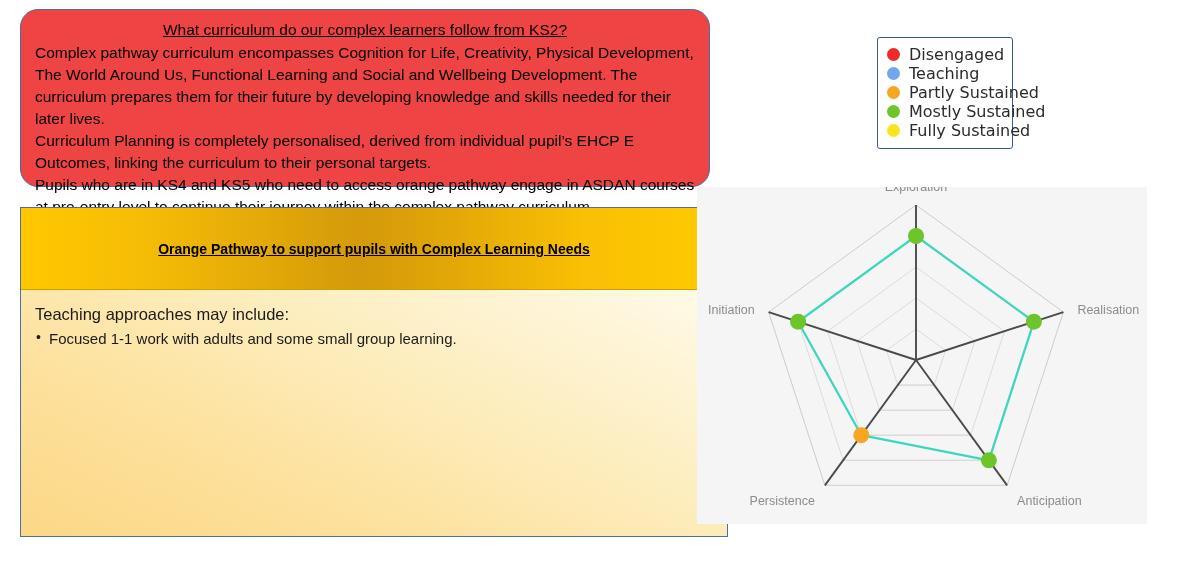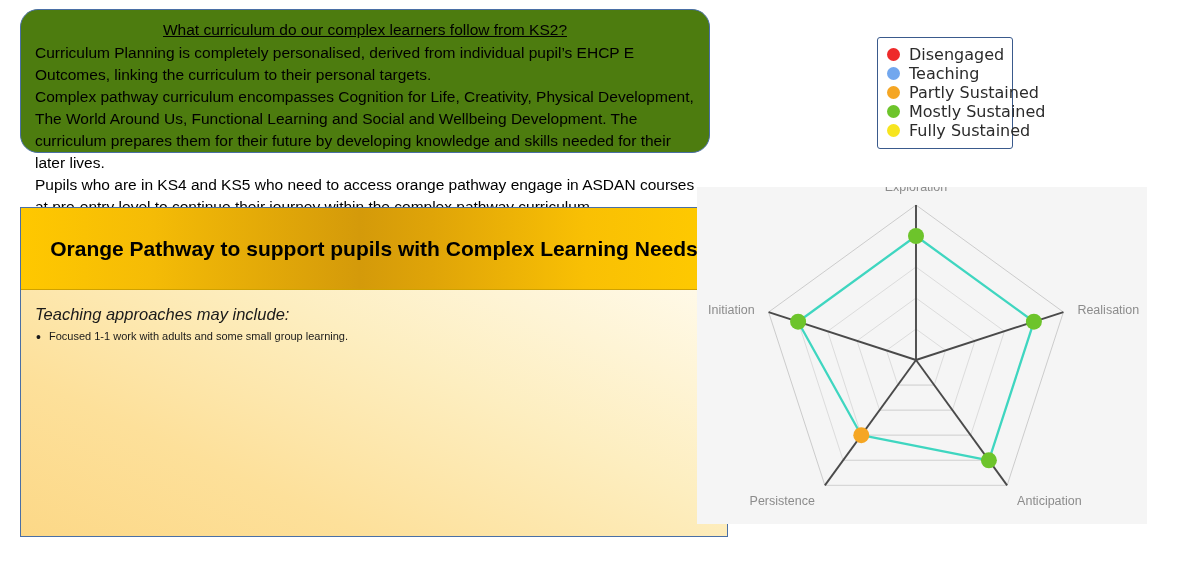--- a/index.html
+++ b/index.html
@@ -14,23 +14,23 @@
     overflow: hidden;
     font-family: "Liberation Sans", sans-serif;
   }
 
   
   #curriculum-box {
     position: absolute;
     left: 20px;
     top: 9px;
     width: 690px;
-    height: 144px;
-    box-sizing: border-box;
-    background: #4d7c0f;
+    height: 178px;
+    box-sizing: border-box;
+    background: #ef4444;
     border: 1.6px solid #4a6fa5;
     border-radius: 18px;
     padding: 9px 14px 6px 14px;
   }
   #curriculum-box .heading {
     text-align: center;
     text-decoration: underline;
     font-size: 15.5px;
     color: #000;
     line-height: 1.42;
@@ -65,46 +65,46 @@
       #f9c004 80%,
       #ffcb00 100%);
     border-bottom: 1px solid #cfa100;
     display: flex;
     flex-direction: column;
     align-items: center;
     justify-content: center;
     padding: 2px 10px 0 10px;
   }
   #pathway-header .title-line {
-    font-size: 21px;
+    font-size: 14px;
     font-weight: bold;
     color: #000;
     line-height: 1.55;
     white-space: nowrap;
+    text-decoration: underline;
   }
   #pathway-body {
     height: 246px;
     box-sizing: border-box;
     background: linear-gradient(205deg, #fffaea 0%, #fdeec0 38%, #fde09a 72%, #fcd887 100%);
     padding: 12px 16px 0 14px;
   }
   #pathway-body .intro {
     font-size: 16.5px;
     color: #1a1a1a;
     line-height: 1.46;
     margin-bottom: 2px;
-    font-style: italic;
   }
   #pathway-body ul {
     list-style: none;
     margin: 0;
     padding: 0;
   }
   #pathway-body li {
-    font-size: 11px;
+    font-size: 15px;
     color: #1a1a1a;
     line-height: 1.46;
     position: relative;
     padding-left: 14px;
     margin-bottom: 5px;
   }
   #pathway-body li::before {
     content: "\2022";
     position: absolute;
     left: 1px;
@@ -162,22 +162,22 @@
     font-family: "Liberation Sans", sans-serif;
     font-size: 12.5px;
     fill: #8c8c8c;
   }
 </style>
 </head>
 <body>
 
 <div id="curriculum-box">
   <div class="heading">What curriculum do our complex learners follow from KS2?</div>
+  <div class="para">Complex pathway curriculum encompasses Cognition for Life, Creativity, Physical Development, The World Around Us, Functional Learning and Social and Wellbeing Development.  The curriculum prepares them for their future by developing knowledge and skills needed for their later lives.</div>
   <div class="para">Curriculum Planning is completely personalised, derived from individual pupil’s EHCP E Outcomes, linking the curriculum to their personal targets.</div>
-  <div class="para">Complex pathway curriculum encompasses Cognition for Life, Creativity, Physical Development, The World Around Us, Functional Learning and Social and Wellbeing Development.  The curriculum prepares them for their future by developing knowledge and skills needed for their later lives.</div>
   <div class="para">Pupils who are in KS4 and KS5 who need to access orange pathway engage in ASDAN courses at pre-entry level to continue their journey within the complex pathway curriculum.</div>
 </div>
 
 <div id="pathway-panel">
   <div id="pathway-header">
     <div class="title-line">Orange Pathway to support pupils with Complex Learning Needs</div>
   </div>
   <div id="pathway-body">
     <div class="intro">Teaching approaches may include:</div>
     <ul>

